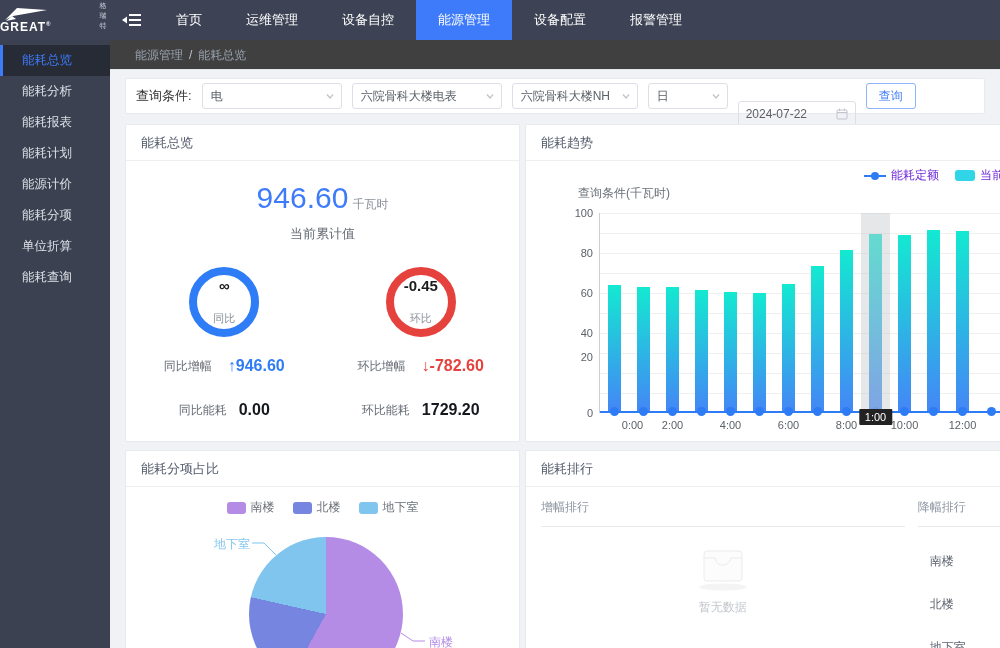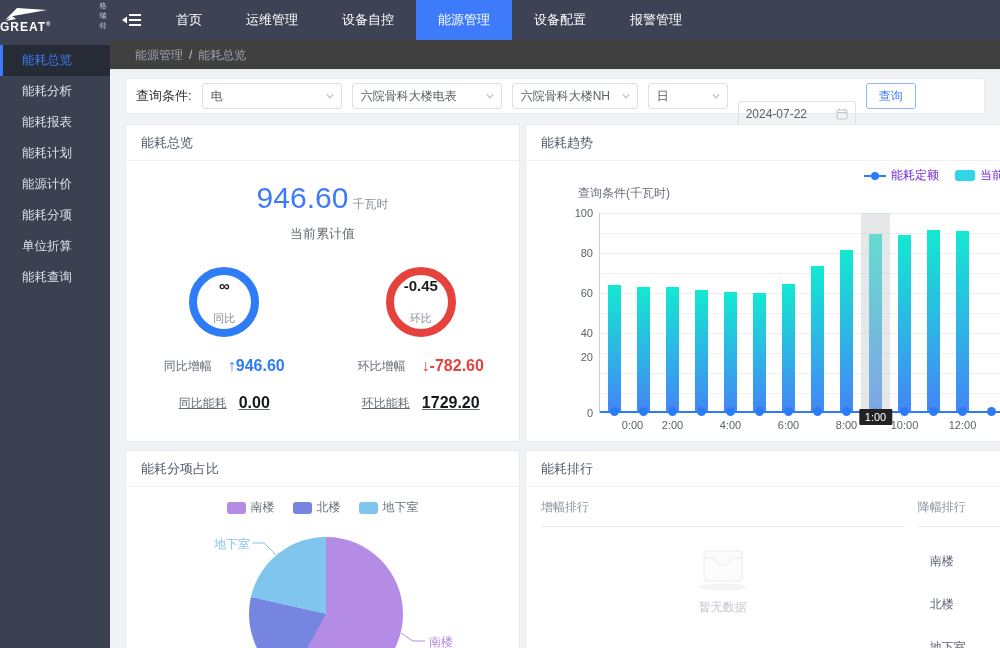--- a/index.html
+++ b/index.html
@@ -59,21 +59,21 @@
   .ov-unit { font-size:12px; color:#8a9099; margin-left:4px; }
   .ov-cap { text-align:center; font-size:13px; color:#666c75; margin-top:10px; }
   .rings { display:flex; margin-top:24px; }
   .ring-col { width:50%; display:flex; flex-direction:column; align-items:center; }
   .ring { width:70px; height:70px; border-radius:50%; border:8px solid #ccc;
           display:flex; flex-direction:column; align-items:center; justify-content:center; }
   .ring-val { font-size:15px; font-weight:bold; color:#1c1c1c; line-height:1.1; }
   .ring-lab { font-size:11px; color:#8a9099; margin-top:16px; }
   .g-row { margin-top:20px; font-size:12px; color:#666c75; display:flex; align-items:center; }
   .g-val { font-size:16px; font-weight:bold; margin-left:16px; }
-  .e-row { margin-top:19px; font-size:12px; color:#666c75; display:flex; align-items:center;text-decoration:underline; }
+  .e-row { margin-top:26px; font-size:12px; color:#666c75; display:flex; align-items:center; }
   .e-val { font-size:16px; font-weight:bold; color:#15181d; margin-left:12px; }
 
   
   .card-trend { width:595px; height:318px; position:relative; }
   .t-legend { position:absolute; top:42px; left:338px; display:flex; gap:16px; align-items:center; }
   .lg-item { display:flex; align-items:center; gap:5px; cursor:pointer; }
   .lg-line { width:22px; height:2px; background:var(--line-blue); position:relative; }
   .lg-dot { position:absolute; left:7px; top:-3px; width:8px; height:8px; border-radius:50%; background:var(--line-blue); }
   .lg-bar { width:20px; height:11px; border-radius:3px; background:var(--bar-marker); }
   .lg-txt { font-size:12px; color:#6d28d9; }

